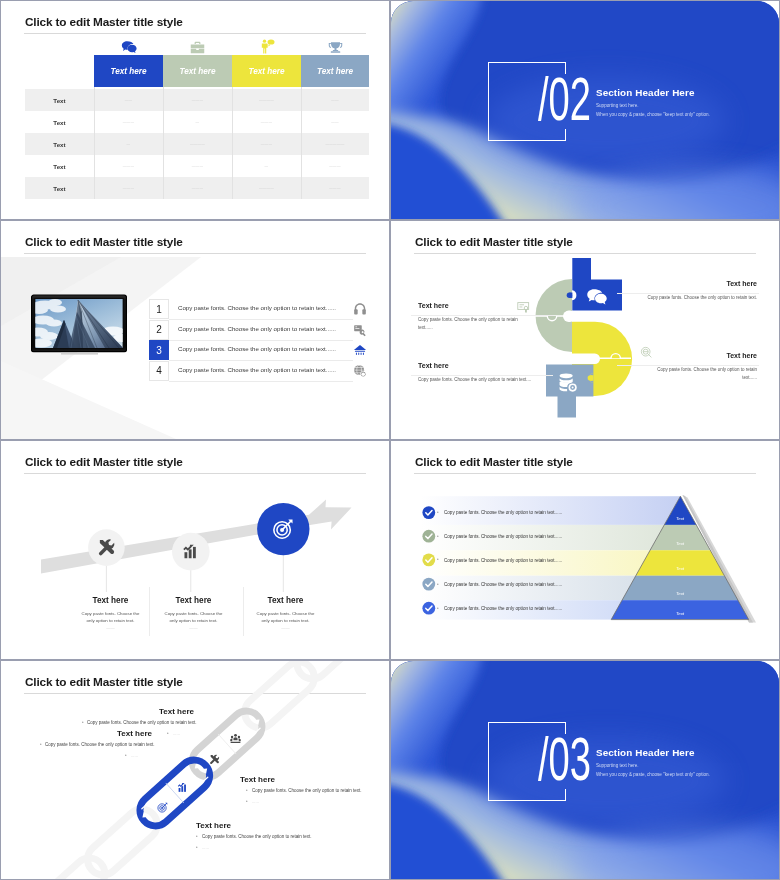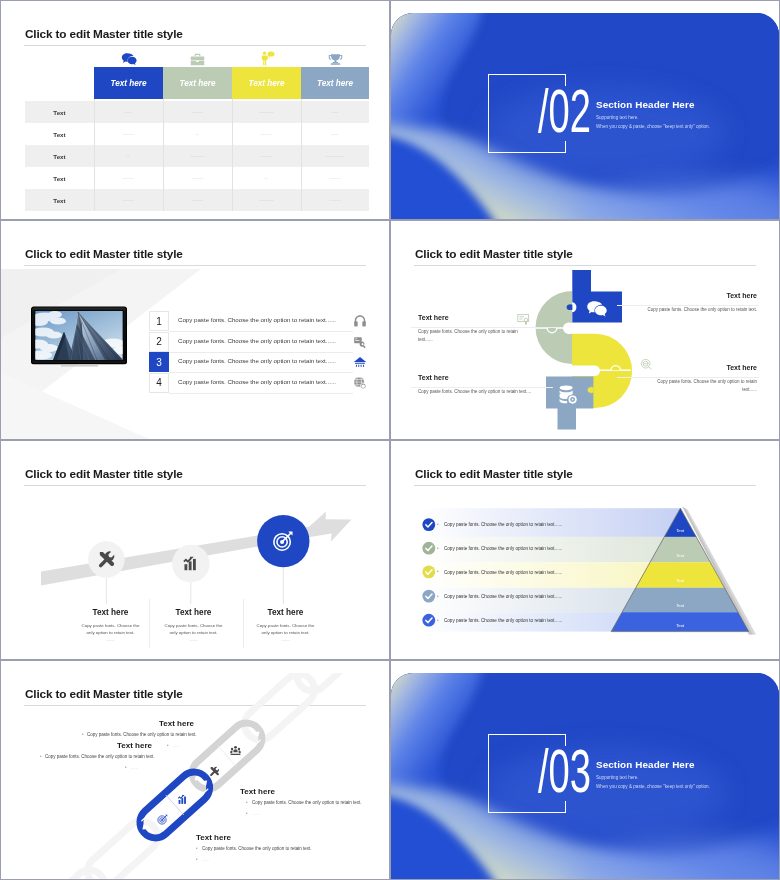--- a/index.html
+++ b/index.html
@@ -1,19 +1,19 @@
 <!DOCTYPE html>
 <html><head>
 <meta charset="utf-8">
 <style>
   html,body{margin:0;padding:0;background:#ffffff;}
   body{width:780px;height:880px;overflow:hidden;font-family:"Liberation Sans",sans-serif;}
   .grid{width:780px;height:880px;display:grid;grid-template-columns:390px 390px;grid-template-rows:220px 220px 220px 220px;background:#9a9eb0;gap:0;}
   .slide{position:relative;width:390px;height:220px;overflow:hidden;background:#fff;box-sizing:border-box;border:1px solid #9a9eb0;}
-  .inner{position:absolute;left:0;top:12px;width:388px;height:244px;overflow:hidden;background:#fff;border-radius:22px;}
+  .inner{position:absolute;left:0;top:0;width:388px;height:244px;overflow:hidden;background:#fff;border-radius:22px;}
 
   
   .mtitle{position:absolute;left:24px;top:13.5px;font-size:11.8px;font-weight:bold;color:#1a1a1a;letter-spacing:-0.15px;white-space:nowrap;font-family:"Liberation Sans",sans-serif;}
   .tline{position:absolute;left:23px;top:32px;width:342px;height:1px;background:#d9d9d9;}
   .pgnum{position:absolute;right:12px;bottom:6px;font-size:4.2px;color:#9b9b9b;font-family:"Liberation Sans",sans-serif;}
 
   
   .s1hdr{position:absolute;top:54px;height:32px;display:flex;align-items:center;justify-content:center;
          font-size:8.2px;font-weight:bold;font-style:italic;color:#fff;font-family:"Liberation Sans",sans-serif;}
   .s1row{position:absolute;left:24px;width:344px;height:22px;}

